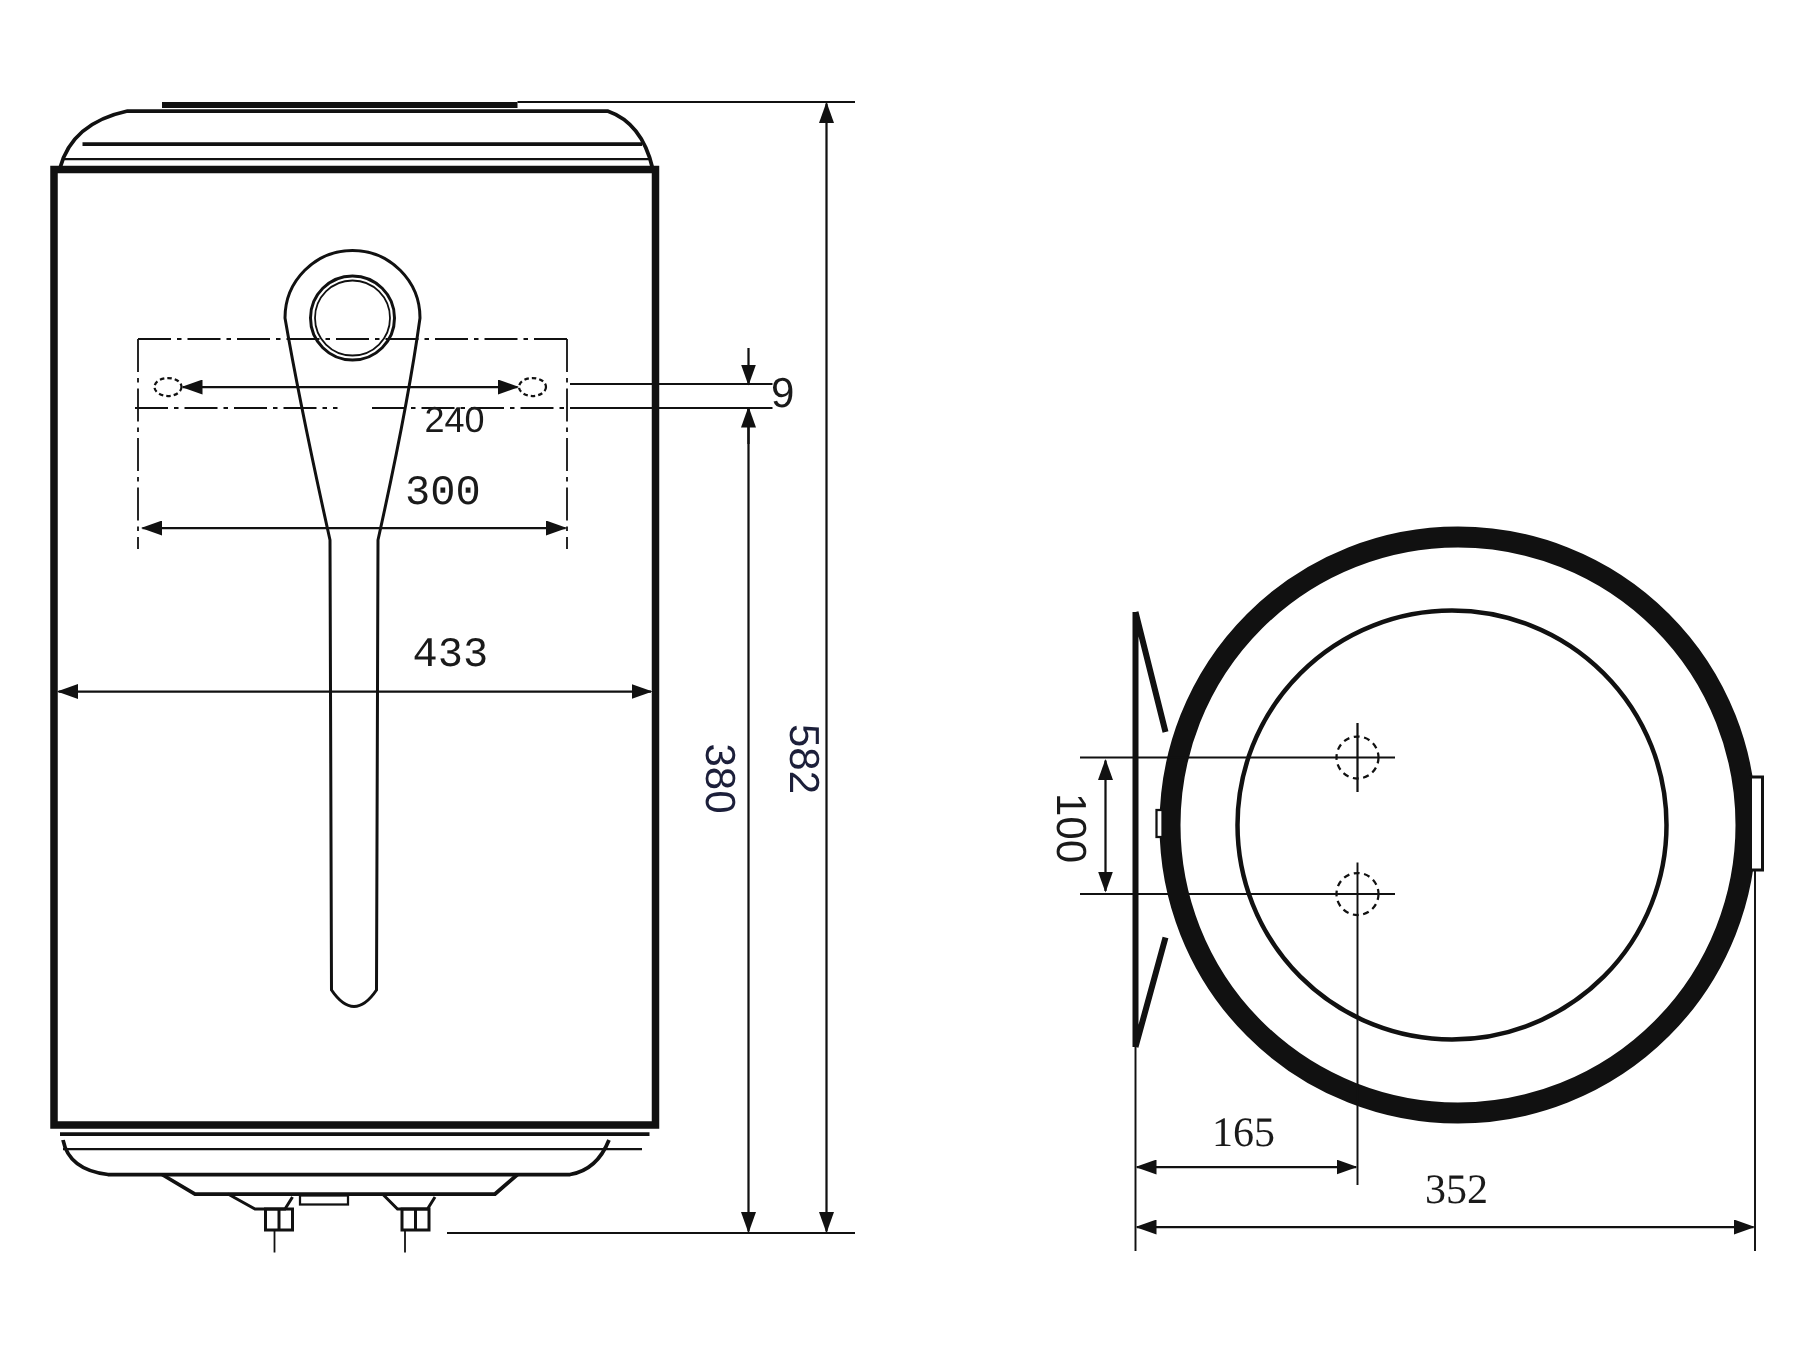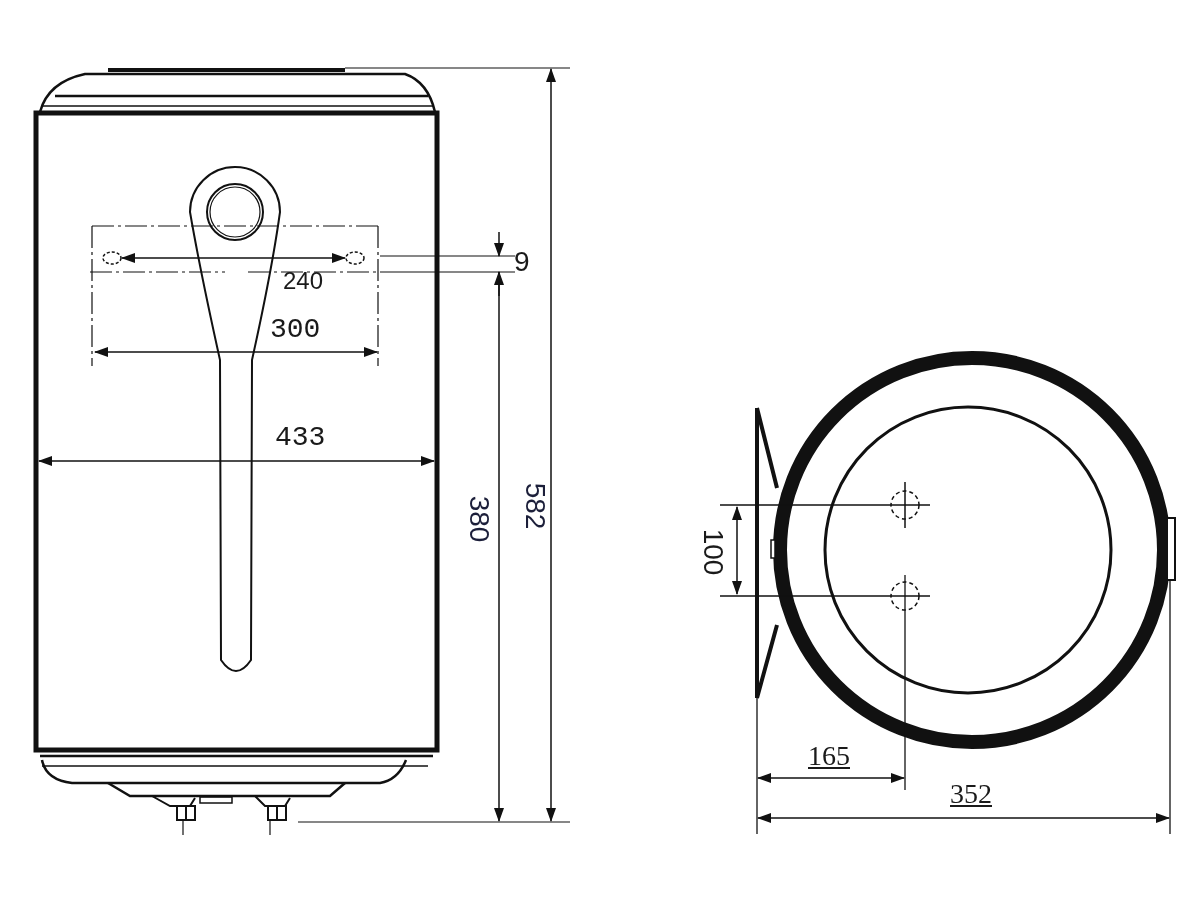--- a/index.html
+++ b/index.html
@@ -1,20 +1,20 @@
 <!DOCTYPE html>
 <html><head>
   <meta charset="utf-8">
   <style>
     html, body { margin: 0; padding: 0; background: #ffffff; }
     body { width: 1200px; height: 900px; overflow: hidden; position: relative; }
     #drawing { position: absolute; left: 0; top: 0; width: 1200px; height: 900px; }
     .dim-label { position: absolute; color: #1a1a1a; font-size: 26px; line-height: 1; white-space: nowrap; }
     .sans { font-family: "Liberation Sans", "DejaVu Sans", sans-serif; }
-    .serif { font-family: "Liberation Serif", "DejaVu Serif", serif; text-decoration: underline; }
+    .serif { font-family: "Liberation Serif", "DejaVu Serif", serif; }
     .vert { transform: rotate(90deg); transform-origin: center center; }
     .navy { color: #1c1f3a; }
   </style>
 </head>
 <body>
 
 <svg id="drawing" viewBox="0 0 1200 900" xmlns="http://www.w3.org/2000/svg">
   <defs>
     <marker id="arr" markerWidth="14" markerHeight="10" refX="13" refY="5" orient="auto" markerUnits="userSpaceOnUse">
       <path d="M0,0 L14,5 L0,10 Z" fill="#111"></path>

